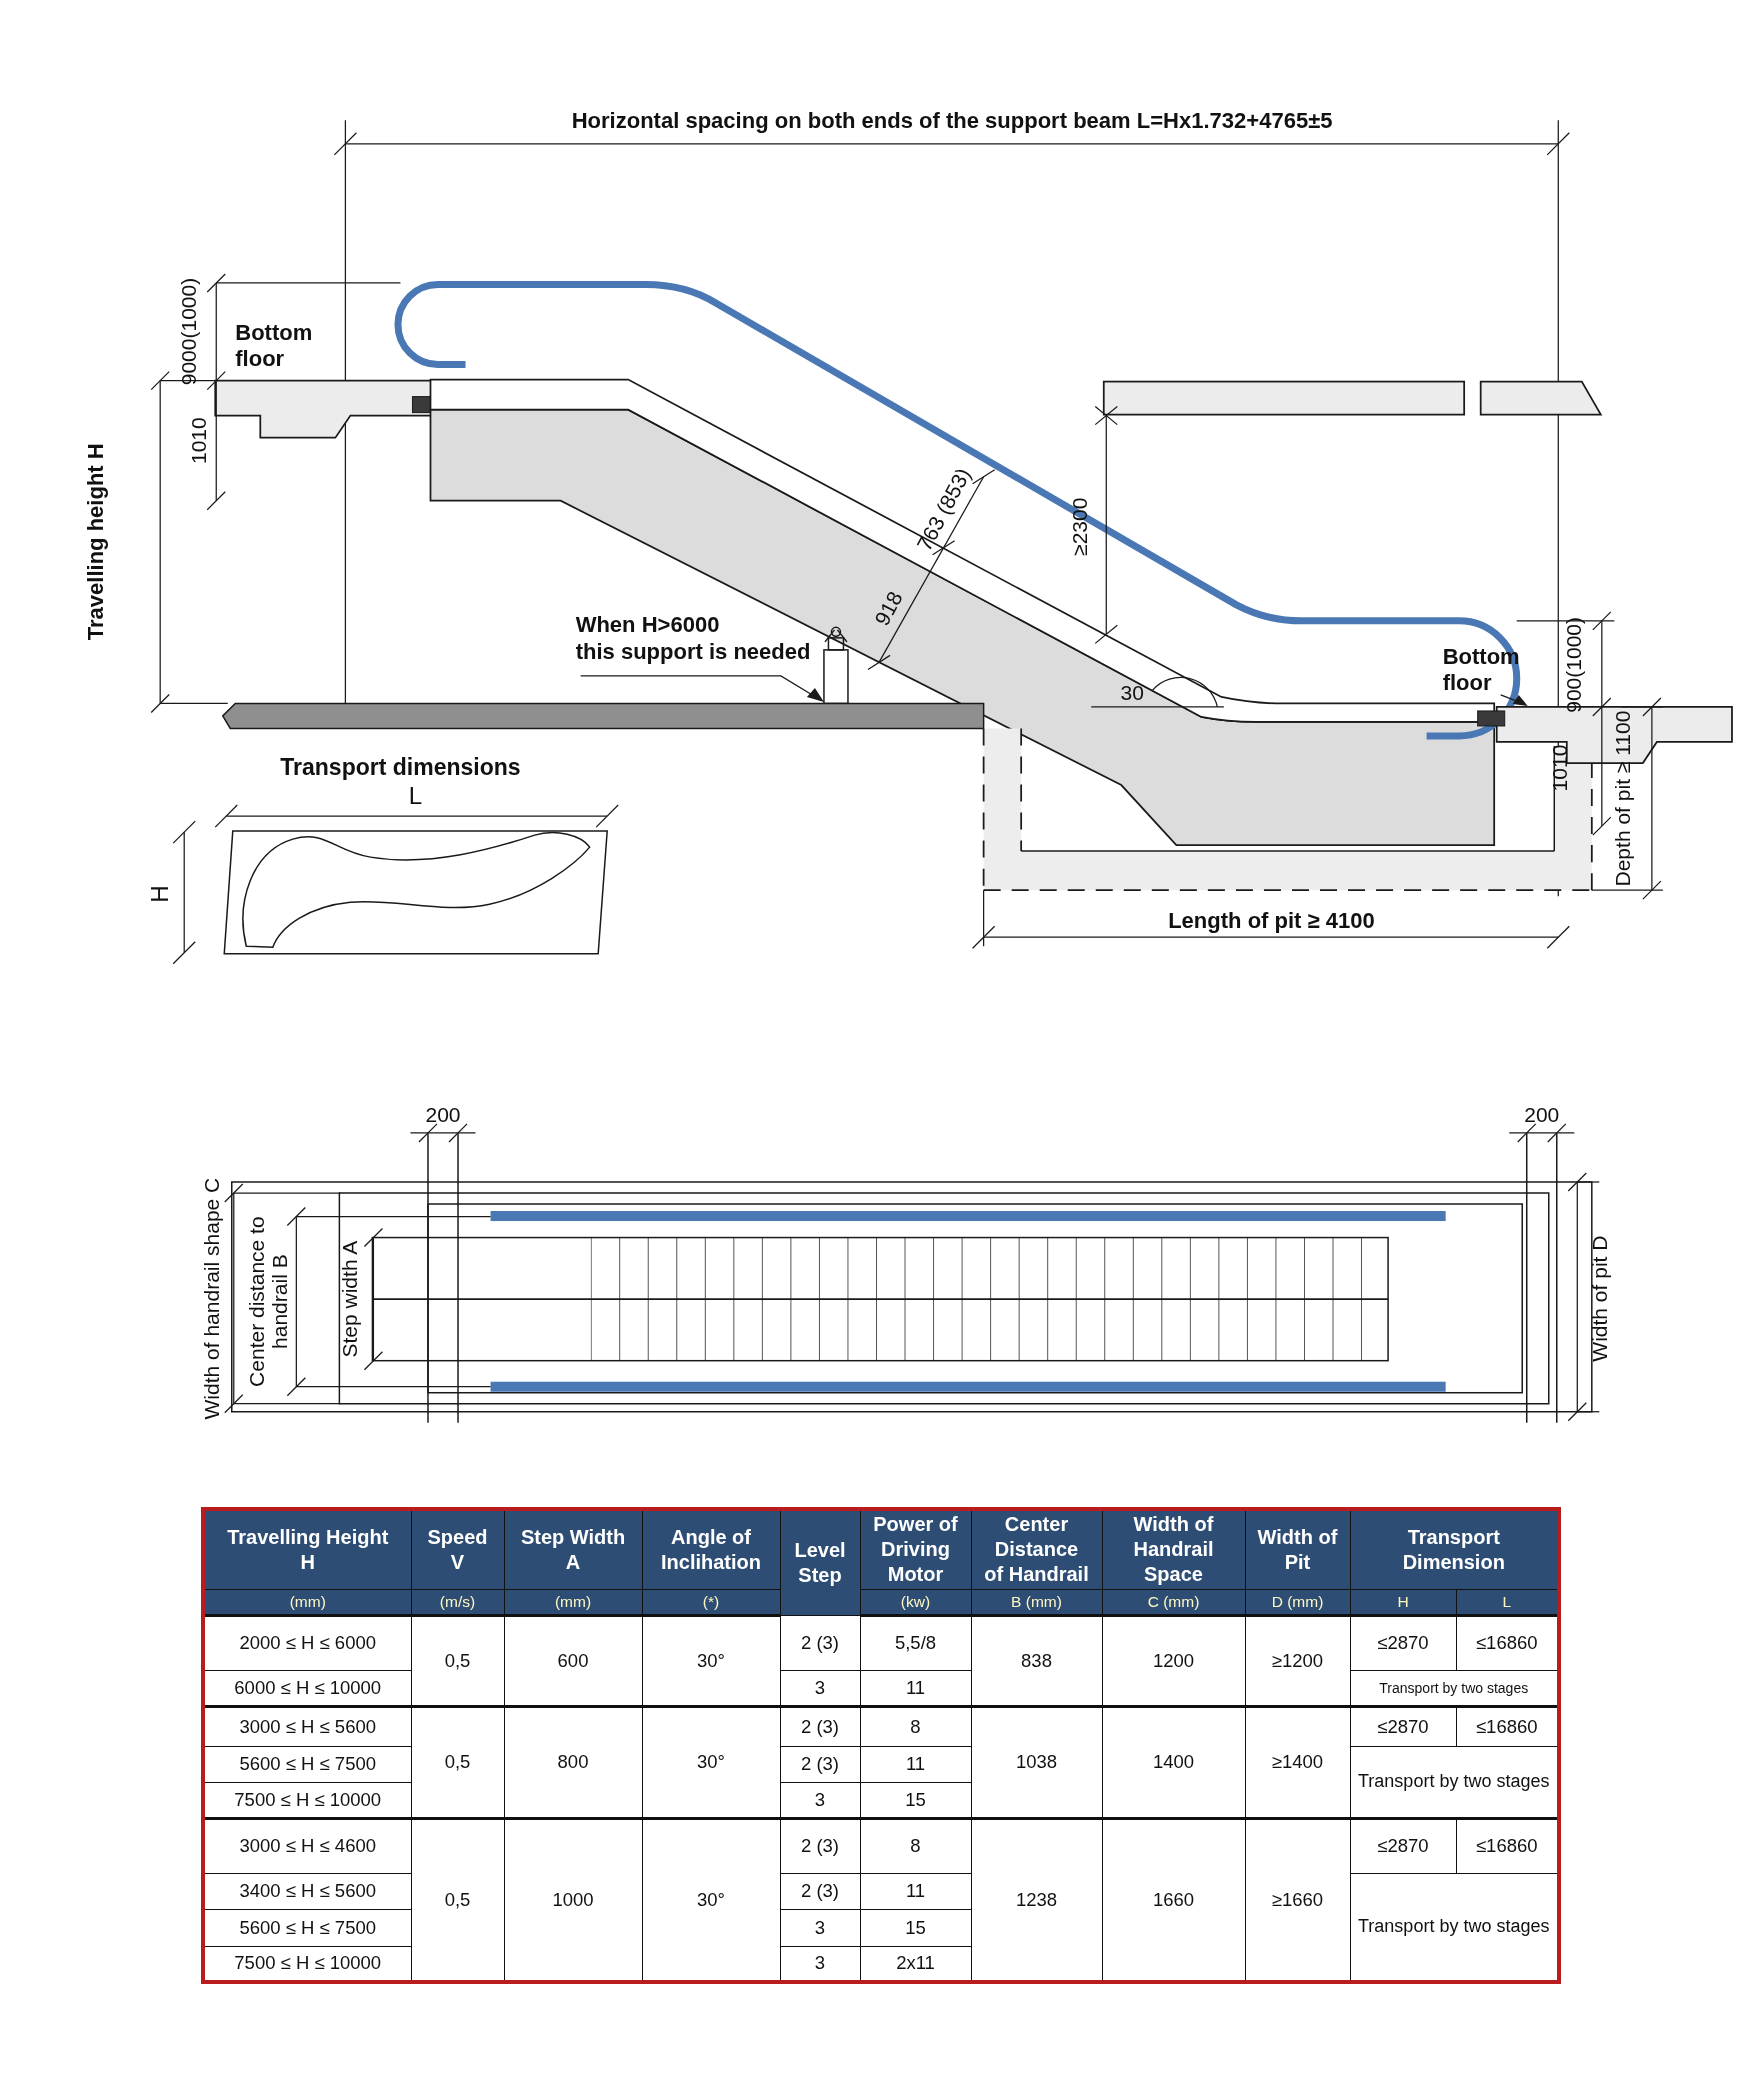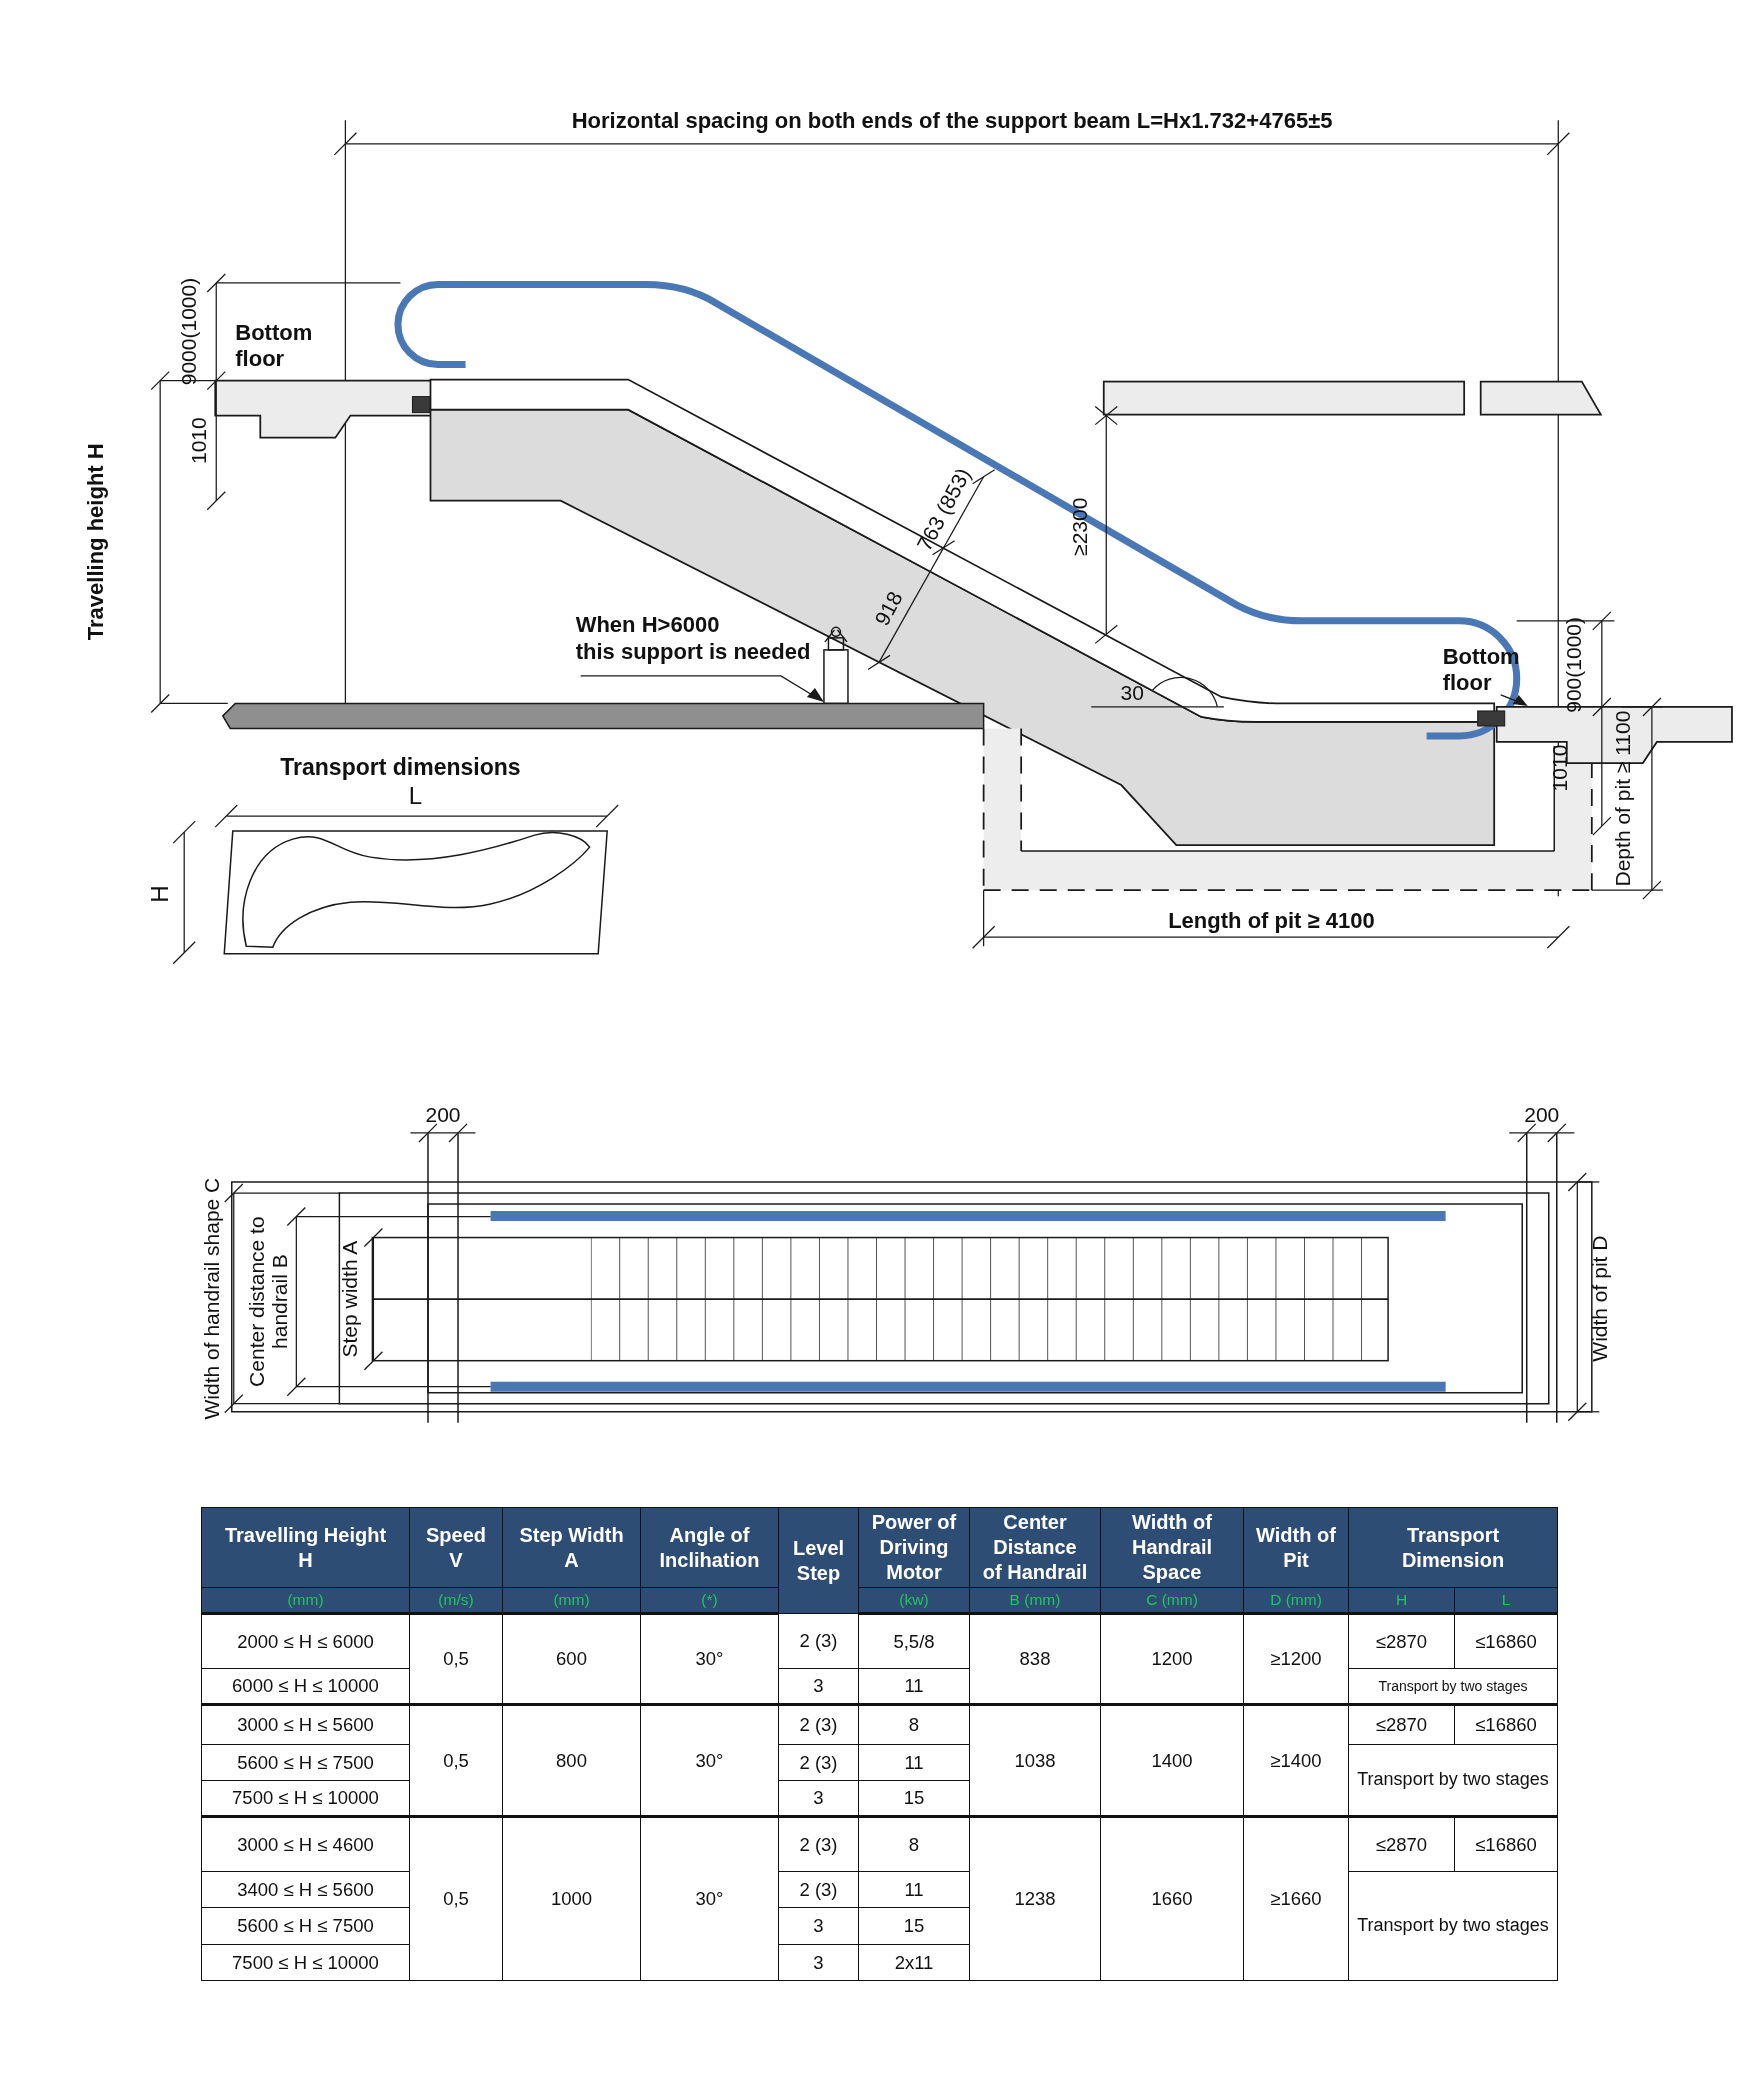--- a/index.html
+++ b/index.html
@@ -8,25 +8,25 @@
   .dln{stroke:#1a1a1a;stroke-width:3;fill:none;}
   .dim{stroke:#1a1a1a;stroke-width:2.5;fill:none;}
   .dash{stroke:#1a1a1a;stroke-width:3.5;fill:none;stroke-dasharray:34 22;}
   .blue{stroke:#4a78b4;stroke-width:14;fill:none;}
   .fillfloor{fill:#ececec;stroke:#1a1a1a;stroke-width:3.5;}
   .filltruss{fill:#dcdcdc;stroke:#1a1a1a;stroke-width:3.5;}
   .fillband{fill:#ffffff;stroke:#1a1a1a;stroke-width:3.5;}
   .anchor{fill:#3a3a3a;stroke:#1a1a1a;stroke-width:2;}
   
   #spec-table{position:absolute;left:201px;top:1507px;border-collapse:collapse;table-layout:fixed;
-              border:1px solid #b91c1c;background:#fff;}
+              border:4px solid #b91c1c;background:#fff;}
   #spec-table th,#spec-table td{border:1.5px solid #111;text-align:center;vertical-align:middle;
               padding:0 3px;overflow:hidden;}
   #spec-table thead th{background:#2d4d74;color:#fff;font-size:20px;font-weight:bold;line-height:1.25;}
-  #spec-table tr.units th{background:#2d4d74;color:#22c55e;font-size:15.5px;font-weight:normal;border-bottom:3px solid #111;}
+  #spec-table tr.units th{background:#2d4d74;color:#fef9c3;font-size:15.5px;font-weight:normal;border-bottom:3px solid #111;}
   #spec-table td{font-size:18.5px;color:#111;}
   #spec-table tr.gstart td{border-top:3px solid #111;}
   #spec-table td.note-sm{font-size:14px;}
   #spec-table td.note-lg{font-size:18px;line-height:1.3;}
   #spec-table thead th span{display:block;}
 </style>
 </head>
 <body>
 
 <div id="canvas">

